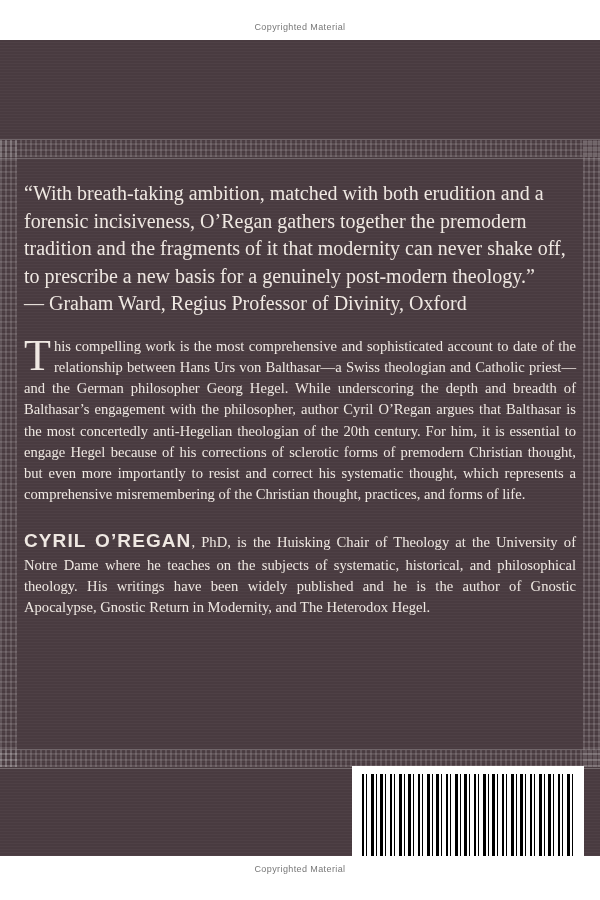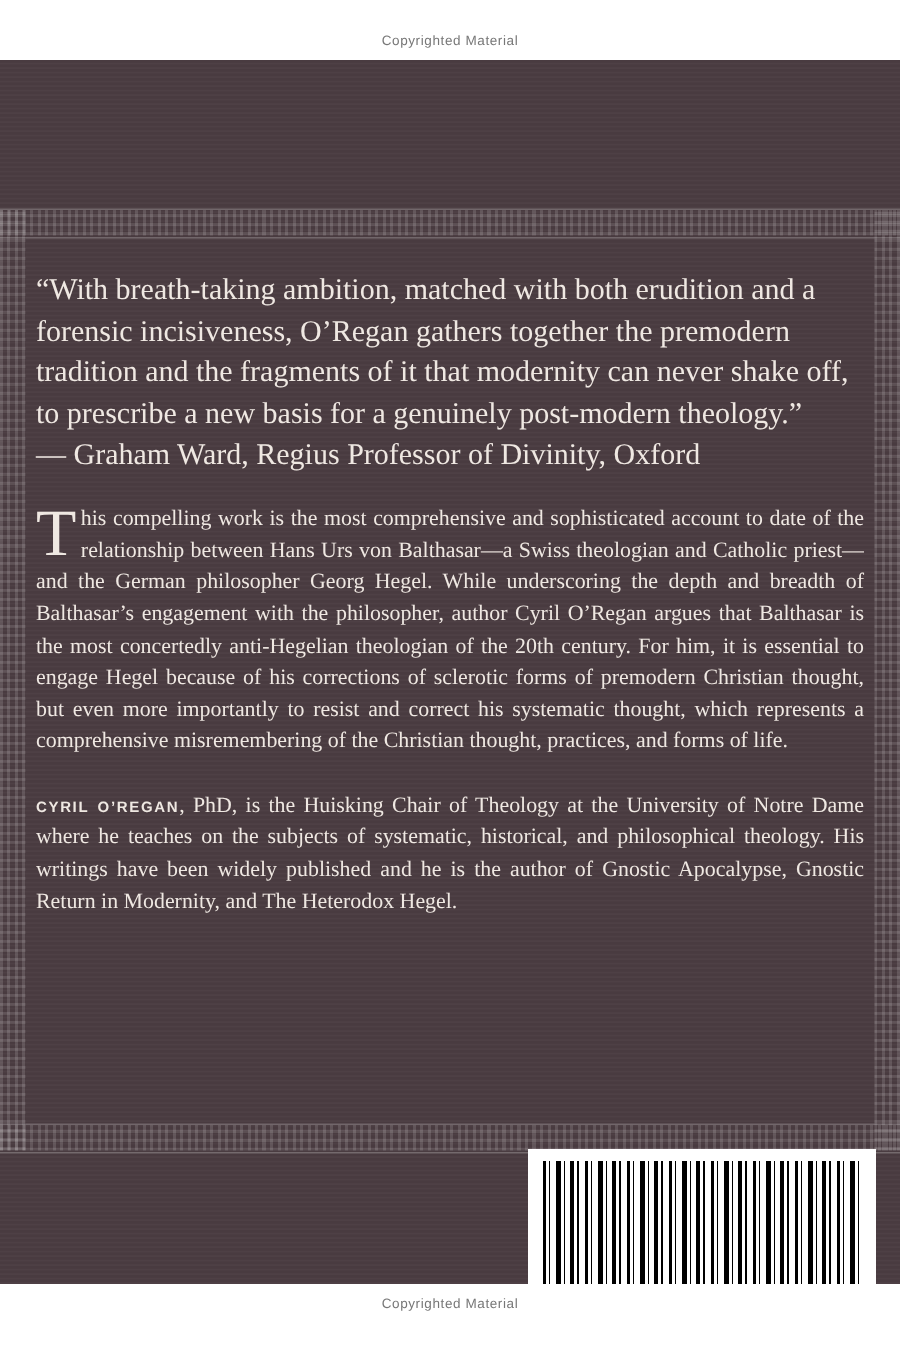--- a/index.html
+++ b/index.html
@@ -107,21 +107,21 @@
   .bio {
     font-size: 14.6px;
     line-height: 1.45;
     margin: 0;
     text-align: justify;
     color: #efe8e2;
   }
   .author-name {
     font-family: "Liberation Sans", sans-serif;
     font-weight: bold;
-    font-size: 10px;
+    font-size: 19px;
     letter-spacing: 1.1px;
   }
   .ital { }
 
   
   .barcode-box {
     position: absolute;
     left: 352px;
     top: 726px;
     width: 232px;

